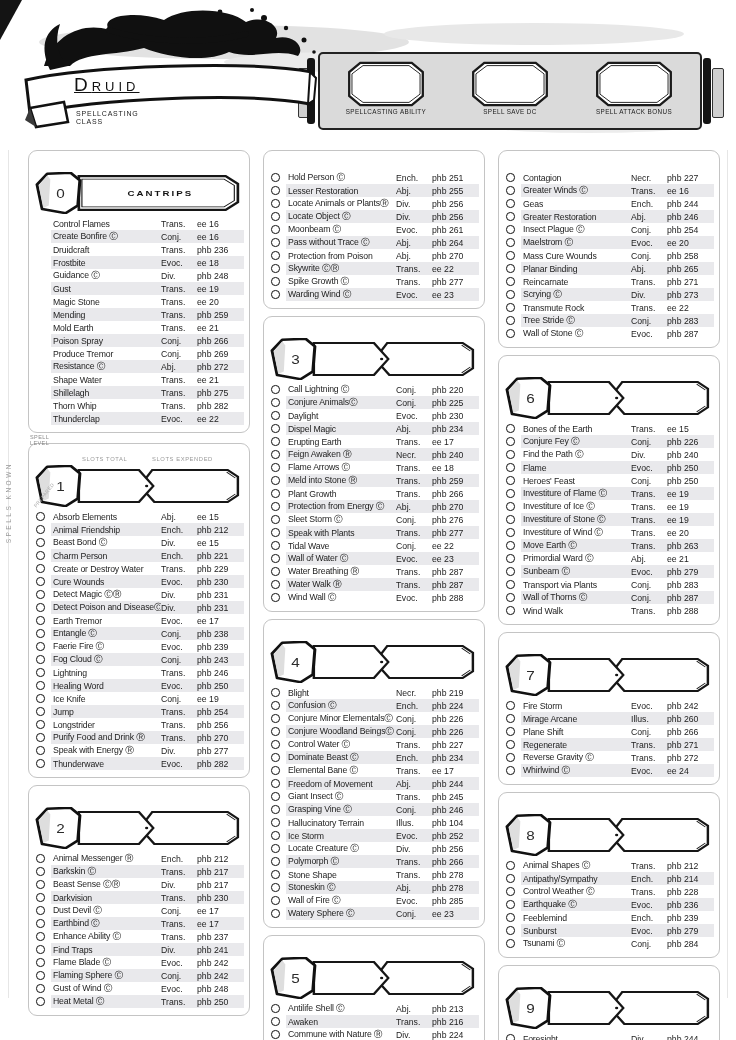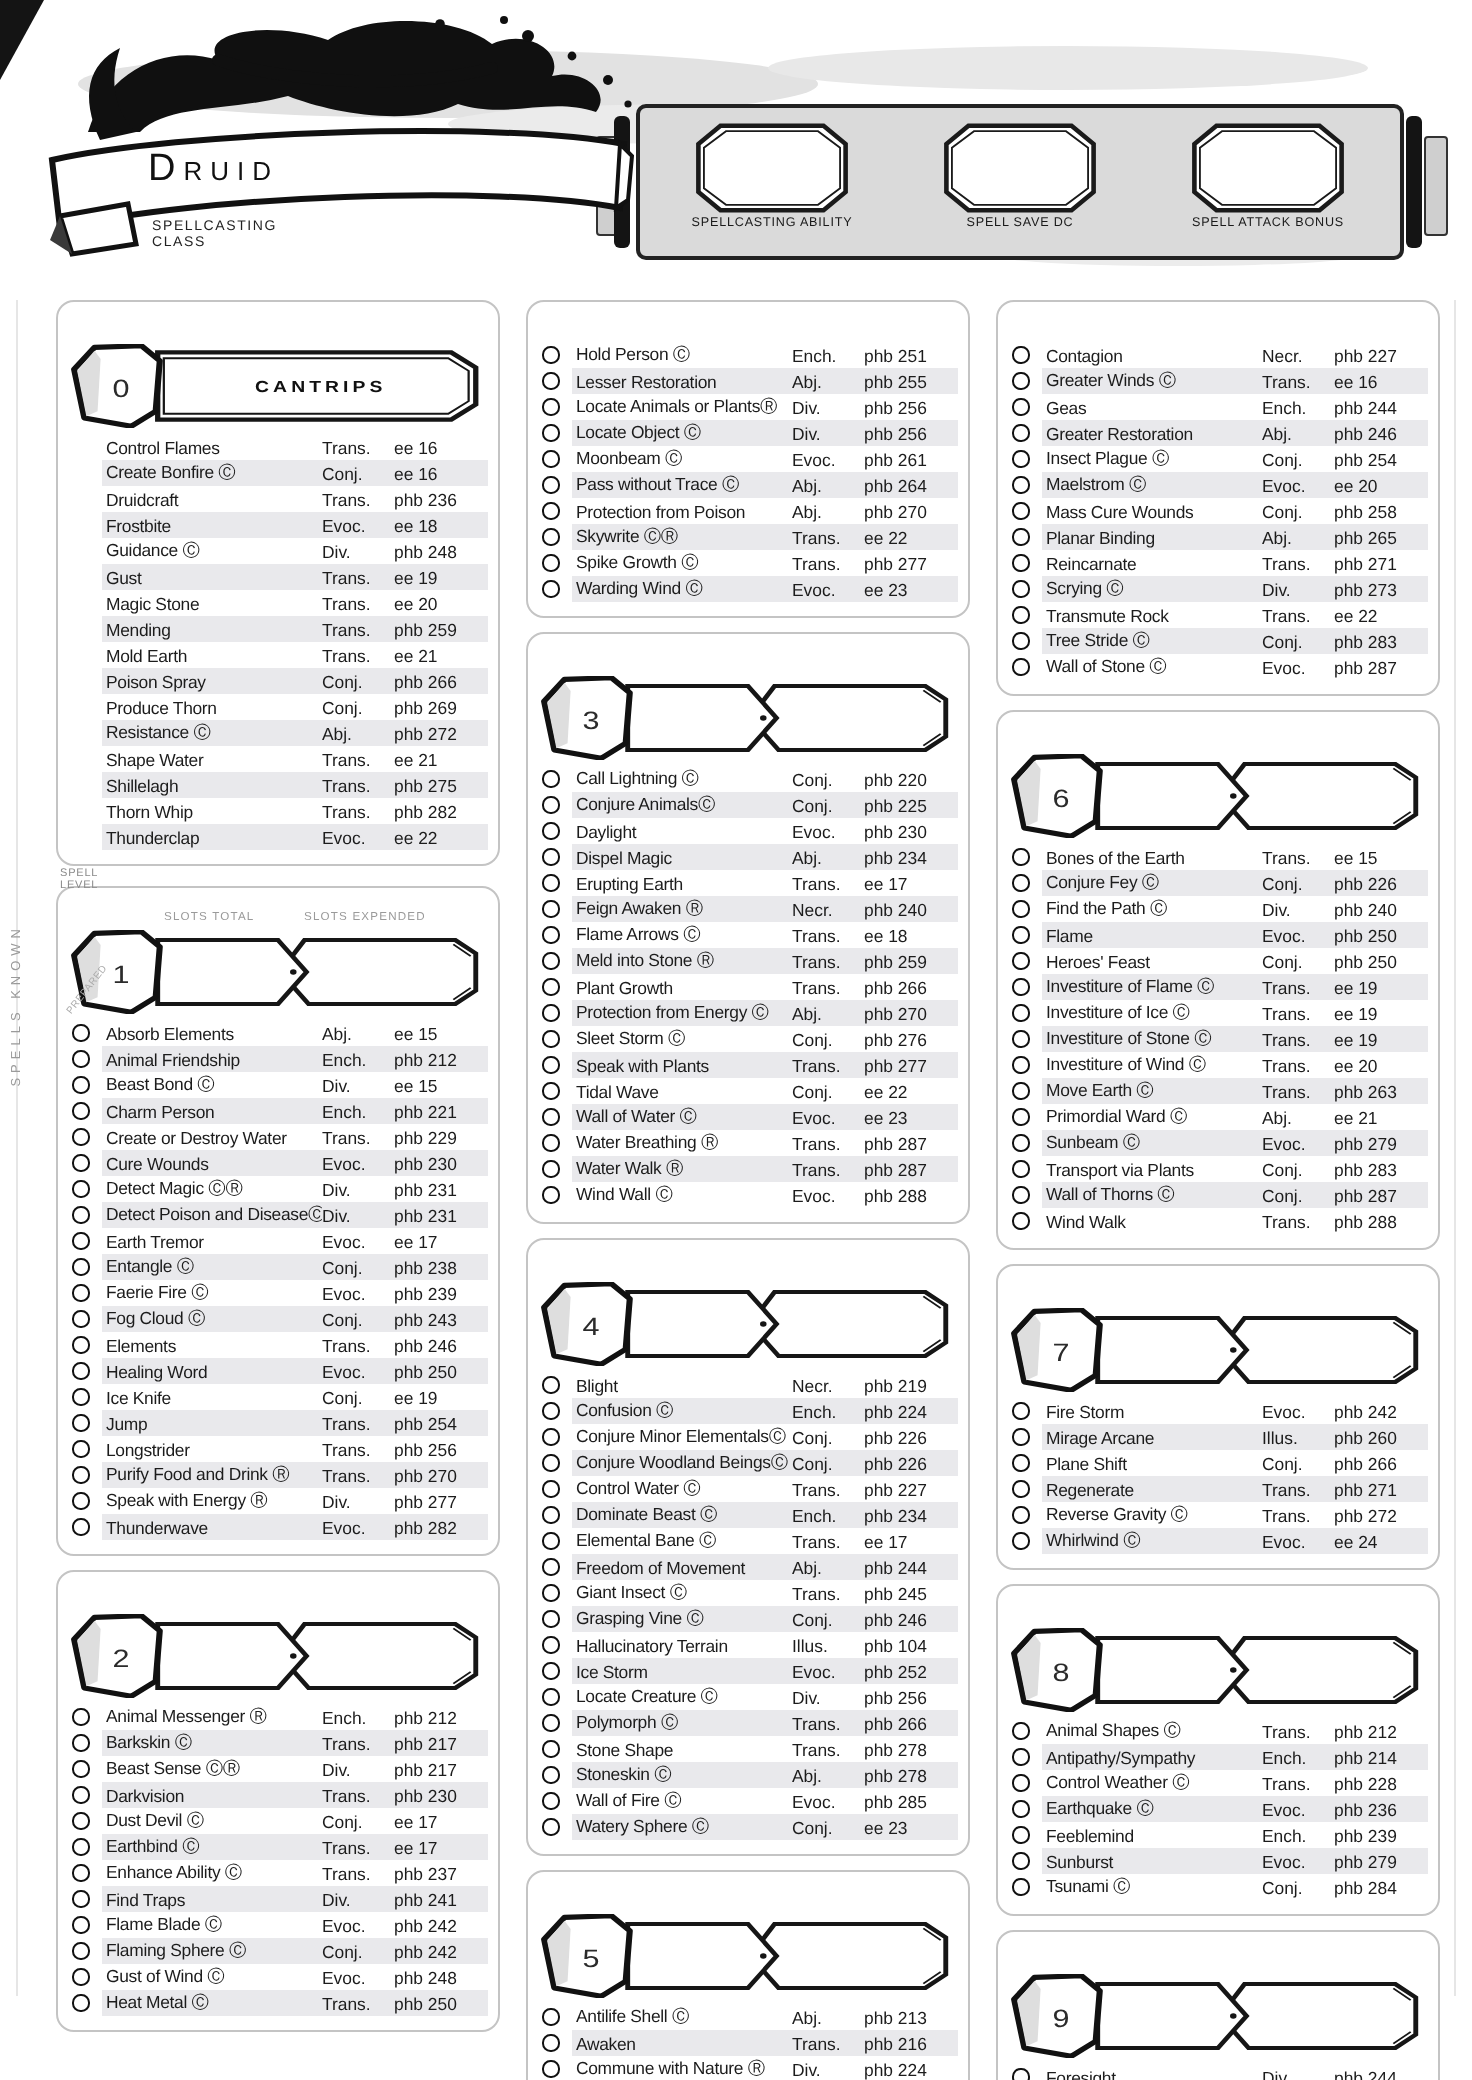--- a/index.html
+++ b/index.html
@@ -5,21 +5,21 @@
   html,body{margin:0;padding:0;background:#fff;}
   .page{position:relative;width:736px;height:1040px;background:#fff;overflow:hidden;
         font-family:"Liberation Sans",sans-serif;color:#1c1c1c;}
   
   .hdr{position:absolute;left:0;top:0;width:736px;height:148px;}
   .corner-wedge{position:absolute;left:0;top:0;width:22px;height:40px;background:#141414;
         clip-path:polygon(0 0,100% 0,0 100%);}
   .splash{position:absolute;left:14px;top:4px;width:690px;height:140px;}
   .ribbon{position:absolute;left:16px;top:50px;width:304px;height:84px;}
   .ribbon-title{position:absolute;left:74px;top:74px;font-size:13px;letter-spacing:4px;
-        text-transform:uppercase;color:#111;font-weight:500;}
+        text-transform:uppercase;color:#111;font-weight:500;text-decoration:underline;}
   .ribbon-title::first-letter{font-size:19px;}
   .ribbon-sub{position:absolute;left:76px;top:110px;width:78px;font-size:7px;line-height:8px;
         letter-spacing:.8px;color:#222;}
   .hilt{position:absolute;width:8px;height:66px;background:#141414;border-radius:3px;top:58px;}
   .hilt.hl{left:307px;} .hilt.hr{left:703px;}
   .tab{position:absolute;top:68px;width:10px;height:48px;background:#cfcfcf;border:1.5px solid #333;
         border-radius:2px;} .tab.tl{left:298px;} .tab.tr{left:712px;}
   .stat-panel{position:absolute;left:318px;top:52px;width:384px;height:78px;background:#dadada;
         border:2px solid #222;border-radius:5px;box-sizing:border-box;}
   .stat-box{position:absolute;top:7px;width:96px;text-align:center;}
@@ -221,21 +221,21 @@
               <span class="gut"></span>
               <span class="band">
                 <span class="nm">Poison Spray</span>
                 <span class="sc">Conj.</span>
                 <span class="sr">phb 266</span>
               </span>
             </div>
             <div class="row">
               <span class="gut"></span>
               <span class="band">
-                <span class="nm">Produce Thorn</span>
+                <span class="nm">Produce Tremor</span>
                 <span class="sc">Conj.</span>
                 <span class="sr">phb 269</span>
               </span>
             </div>
             <div class="row alt">
               <span class="gut"></span>
               <span class="band">
                 <span class="nm">Resistance Ⓒ</span>
                 <span class="sc">Abj.</span>
                 <span class="sr">phb 272</span>
@@ -410,21 +410,21 @@
                 <span class="nm">Fog Cloud Ⓒ</span>
                 <span class="sc">Conj.</span>
                 <span class="sr">phb 243</span>
               </span>
             </div>
             <div class="row">
               <span class="gut">
                 <span class="circ"></span>
               </span>
               <span class="band">
-                <span class="nm">Elements</span>
+                <span class="nm">Lightning</span>
                 <span class="sc">Trans.</span>
                 <span class="sr">phb 246</span>
               </span>
             </div>
             <div class="row alt">
               <span class="gut">
                 <span class="circ"></span>
               </span>
               <span class="band">
                 <span class="nm">Healing Word</span>

